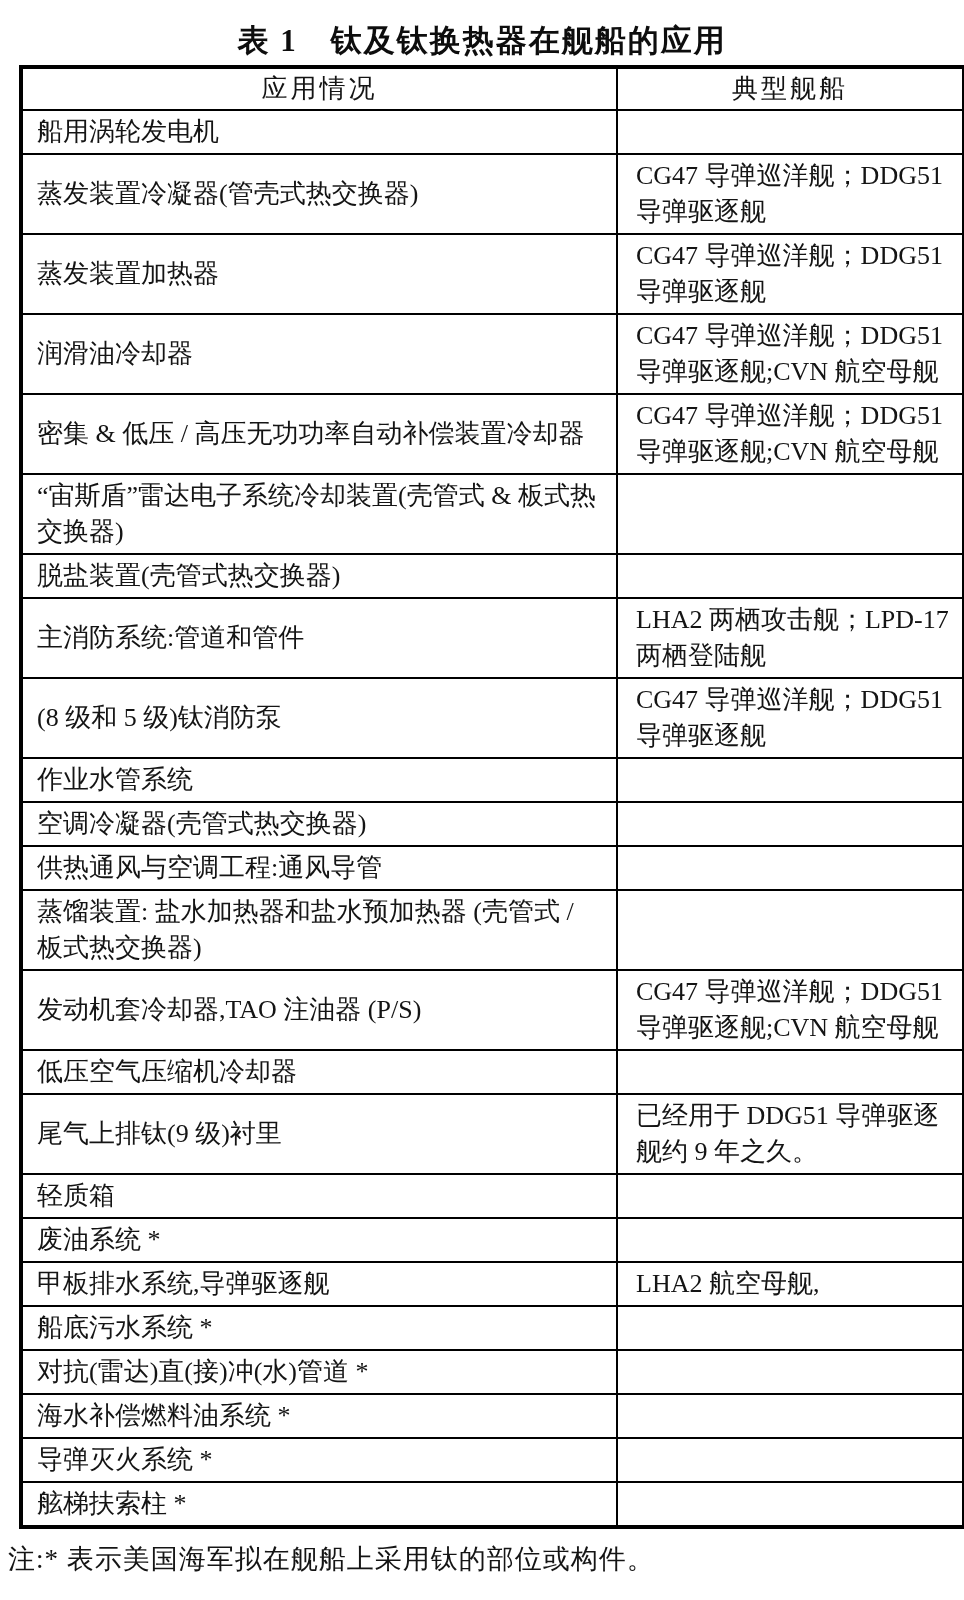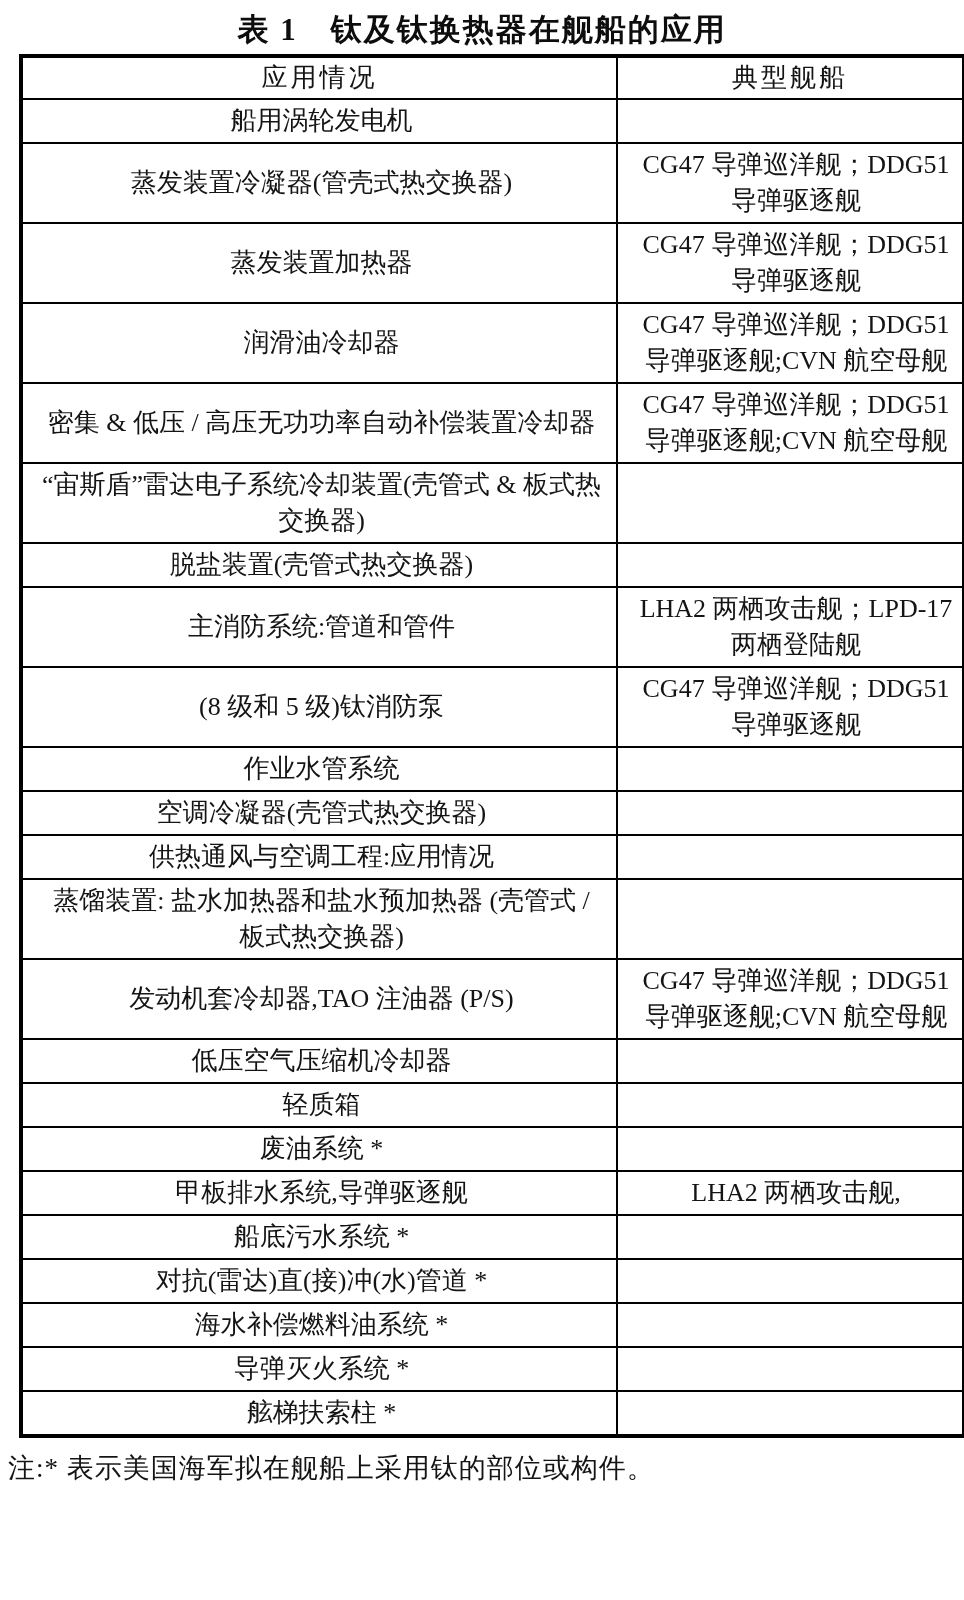--- a/index.html
+++ b/index.html
@@ -15,20 +15,21 @@
 
   .doc-title {
     height: 48px;
     display: flex;
     align-items: center;
     justify-content: center;
     font-size: 31px;
     font-weight: bold;
     letter-spacing: 2px;
     color: #0d0d0d;
+    margin-top: 11px;
   }
 
   table.app-table {
     border-collapse: collapse;
     margin-left: 19px;
     width: 943px;
     table-layout: fixed;
     background: #ffffff;
   }
   table.app-table col.c1 { width: 596px; }
@@ -46,21 +47,21 @@
   }
   table.app-table th {
     height: 43px;
     font-weight: normal;
     text-align: center;
     letter-spacing: 3px;
   }
   table.app-table td {
     height: 42px;
     padding: 3px 10px 3px 14px;
-    text-align: center;
+    text-align: left;
   }
   table.app-table td.ships-cell { padding-left: 18px; padding-right: 6px; }
 
   .footnote {
     margin: 12px 0 0 8px;
     font-size: 27px;
     line-height: 36px;
     color: #141414;
     letter-spacing: 1px;
   }
@@ -122,46 +123,50 @@
       </tr>
       <tr>
         <td class="app-cell">作业水管系统</td>
         <td class="ships-cell"></td>
       </tr>
       <tr>
         <td class="app-cell">空调冷凝器(壳管式热交换器)</td>
         <td class="ships-cell"></td>
       </tr>
       <tr>
-        <td class="app-cell">供热通风与空调工程:应用情况</td>
+        <td class="app-cell">供热通风与空调工程:通风导管</td>
         <td class="ships-cell"></td>
       </tr>
       <tr>
         <td class="app-cell">蒸馏装置: 盐水加热器和盐水预加热器 (壳管式 / 板式热交换器)</td>
         <td class="ships-cell"></td>
       </tr>
       <tr>
         <td class="app-cell">发动机套冷却器,TAO 注油器 (P/S)</td>
         <td class="ships-cell">CG47 导弹巡洋舰；DDG51 导弹驱逐舰;CVN 航空母舰</td>
       </tr>
       <tr>
         <td class="app-cell">低压空气压缩机冷却器</td>
         <td class="ships-cell"></td>
       </tr>
       <tr>
+        <td class="app-cell">尾气上排钛(9 级)衬里</td>
+        <td class="ships-cell">已经用于 DDG51 导弹驱逐舰约 9 年之久。</td>
+      </tr>
+      <tr>
         <td class="app-cell">轻质箱</td>
         <td class="ships-cell"></td>
       </tr>
       <tr>
         <td class="app-cell">废油系统 *</td>
         <td class="ships-cell"></td>
       </tr>
       <tr>
         <td class="app-cell">甲板排水系统,导弹驱逐舰</td>
-        <td class="ships-cell">LHA2 两栖攻击舰,</td>
+        <td class="ships-cell">LHA2 航空母舰,</td>
       </tr>
       <tr>
         <td class="app-cell">船底污水系统 *</td>
         <td class="ships-cell"></td>
       </tr>
       <tr>
         <td class="app-cell">对抗(雷达)直(接)冲(水)管道 *</td>
         <td class="ships-cell"></td>
       </tr>
       <tr>

